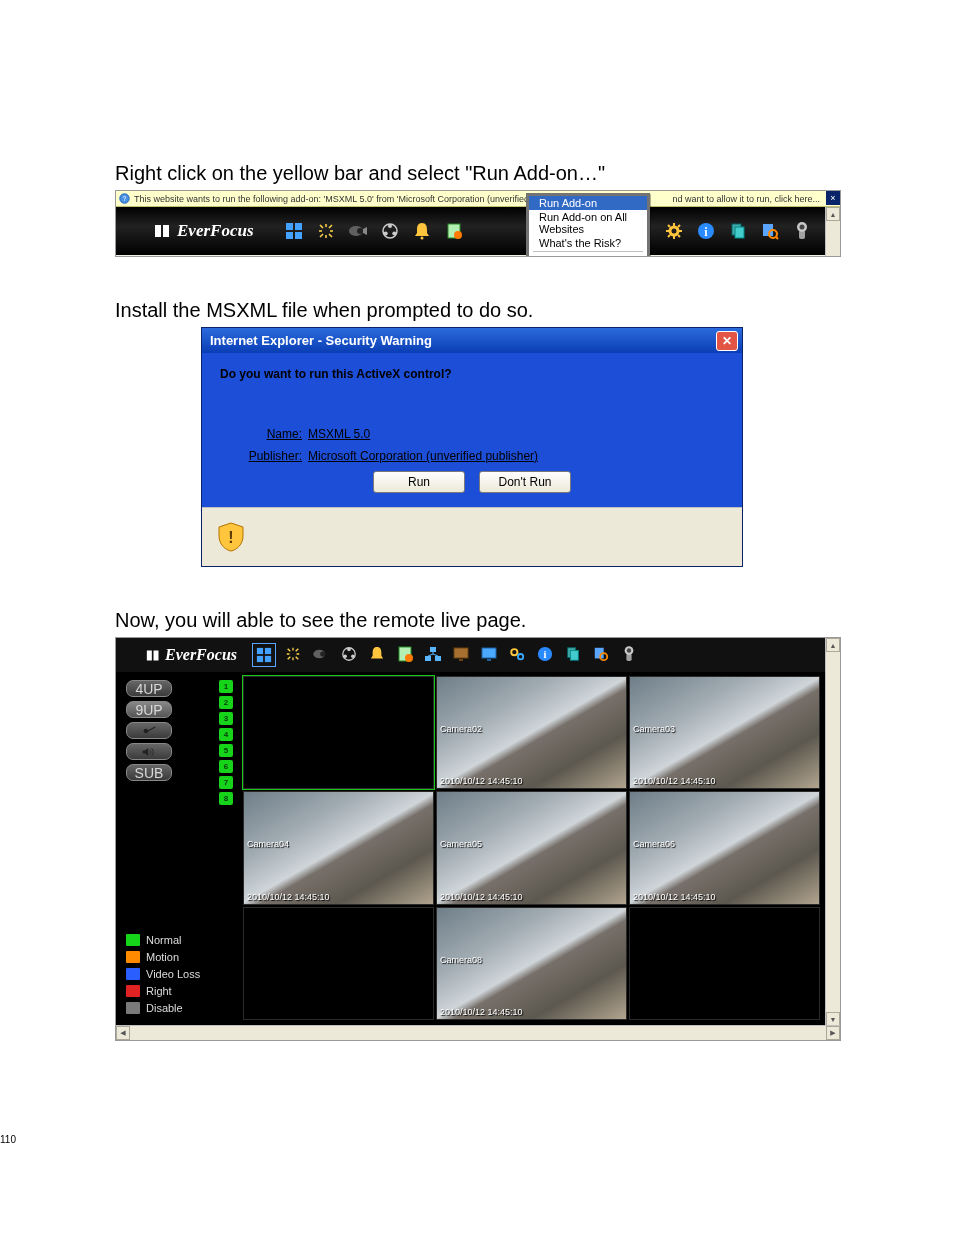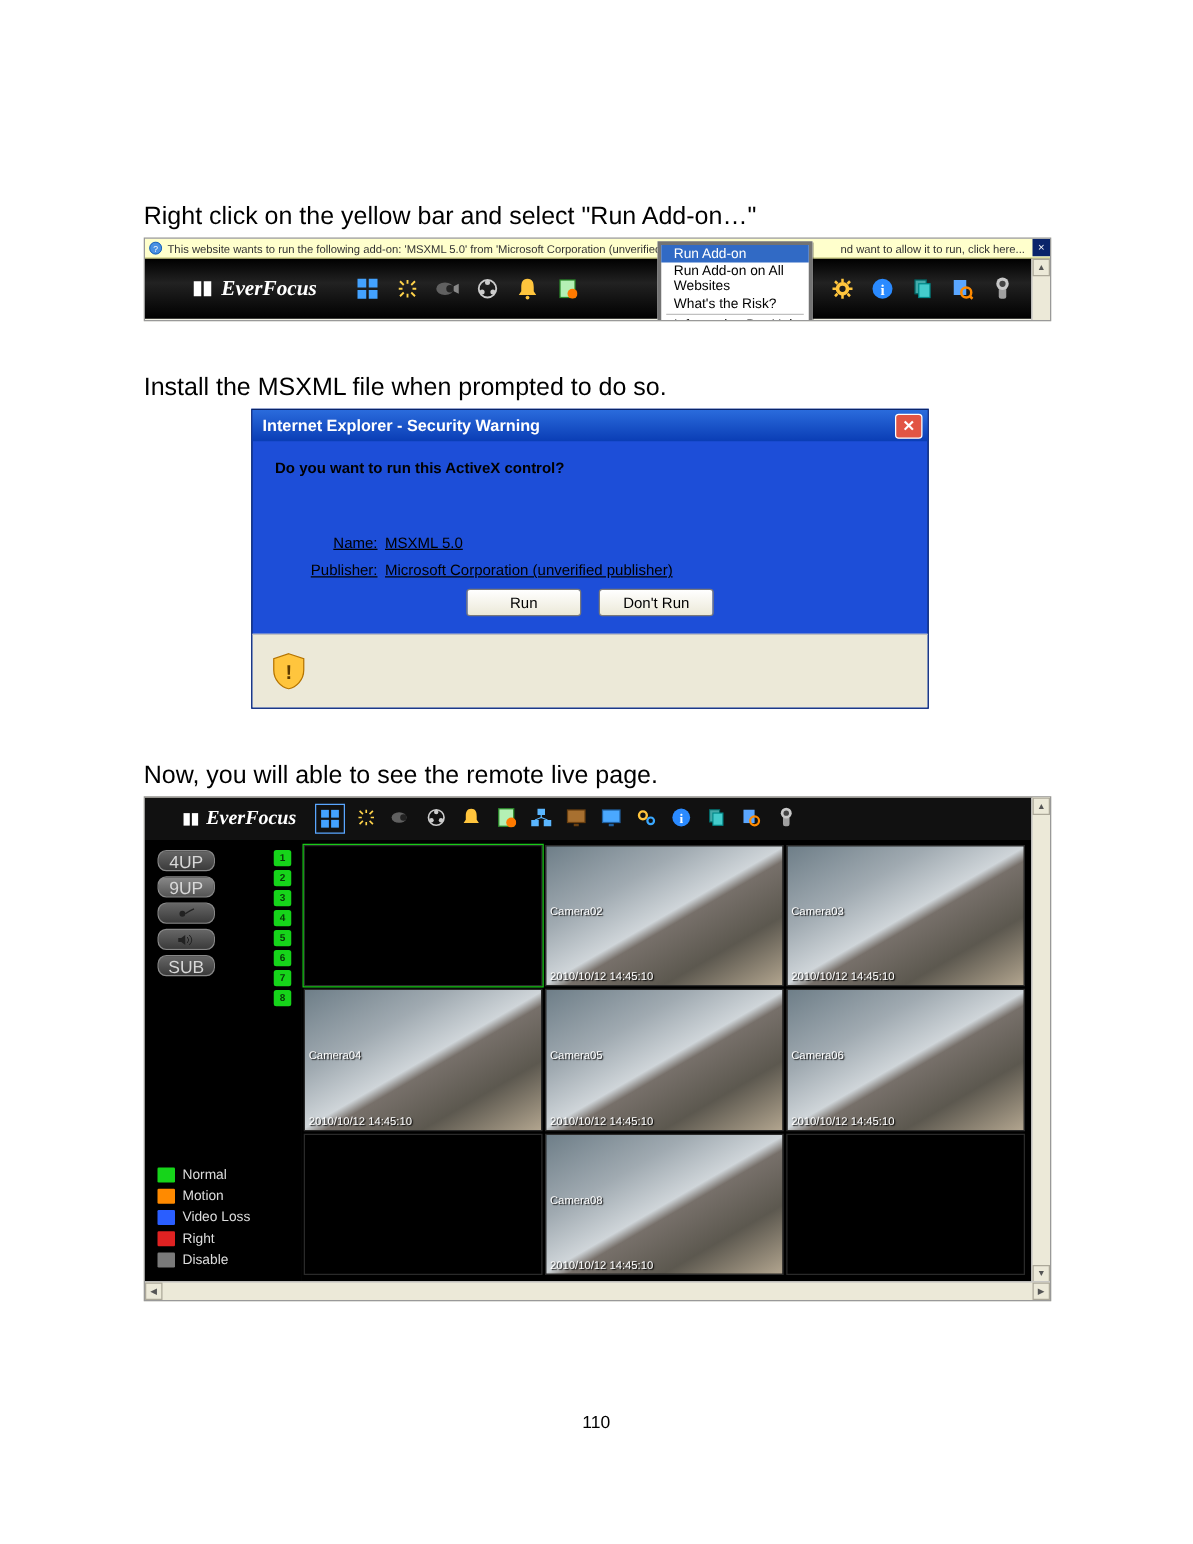--- a/index.html
+++ b/index.html
@@ -56,21 +56,21 @@
   .ss3 .grid{flex:1;display:grid;grid-template-columns:repeat(3,1fr);grid-template-rows:repeat(3,1fr);gap:2px;padding:4px 6px 6px 2px;box-sizing:border-box;background:#000;}
   .ss3 .cell{position:relative;background:#000;border:1px solid #2a2a2a;overflow:hidden;}
   .ss3 .cell.active{outline:1px solid #18c918;}
   .ss3 .cell.live{background:linear-gradient(150deg,#6e7e88 0%,#a0aab1 30%,#cfd5d9 50%,#77706a 55%,#5c584f 75%,#b2a58f 100%);}
   .ss3 .cell .cap{position:absolute;top:2px;left:3px;color:#fff;font-size:9px;text-shadow:1px 1px 1px #000;margin-top:45px;}
   .ss3 .cell .ts{position:absolute;bottom:2px;left:3px;color:#fff;font-size:9px;text-shadow:1px 1px 1px #000;}
   .ss3 .scroll-v{position:absolute;right:0;top:0;bottom:14px;width:14px;background:#ece9d8;border-left:1px solid #c0c0c0;}
   .ss3 .scroll-h{position:absolute;left:0;right:0;bottom:0;height:14px;background:#ece9d8;border-top:1px solid #c0c0c0;display:flex;align-items:center;}
   .ss3 .scroll-v .arrow,.ss3 .scroll-h .arrow{width:14px;height:14px;background:#ece9d8;border:1px solid #aca899;box-sizing:border-box;display:flex;align-items:center;justify-content:center;font-size:7px;color:#555;}
   .ss3 .scroll-h .track{flex:1;}
-  .pagenum{position:absolute;left:0;right:0;bottom:90px;text-align:center;font-size:14px;}
+  .pagenum{position:absolute;left:0;right:0;bottom:90px;text-align:left;font-size:10px;}
 </style>
 </head>
 <body>
 
 <div class="page">
   <p class="bodytext">Right click on the yellow bar and select "Run Add-on…"</p>
 
   <div class="ss1">
     <div class="yellowbar">
       <span class="infoicon">

